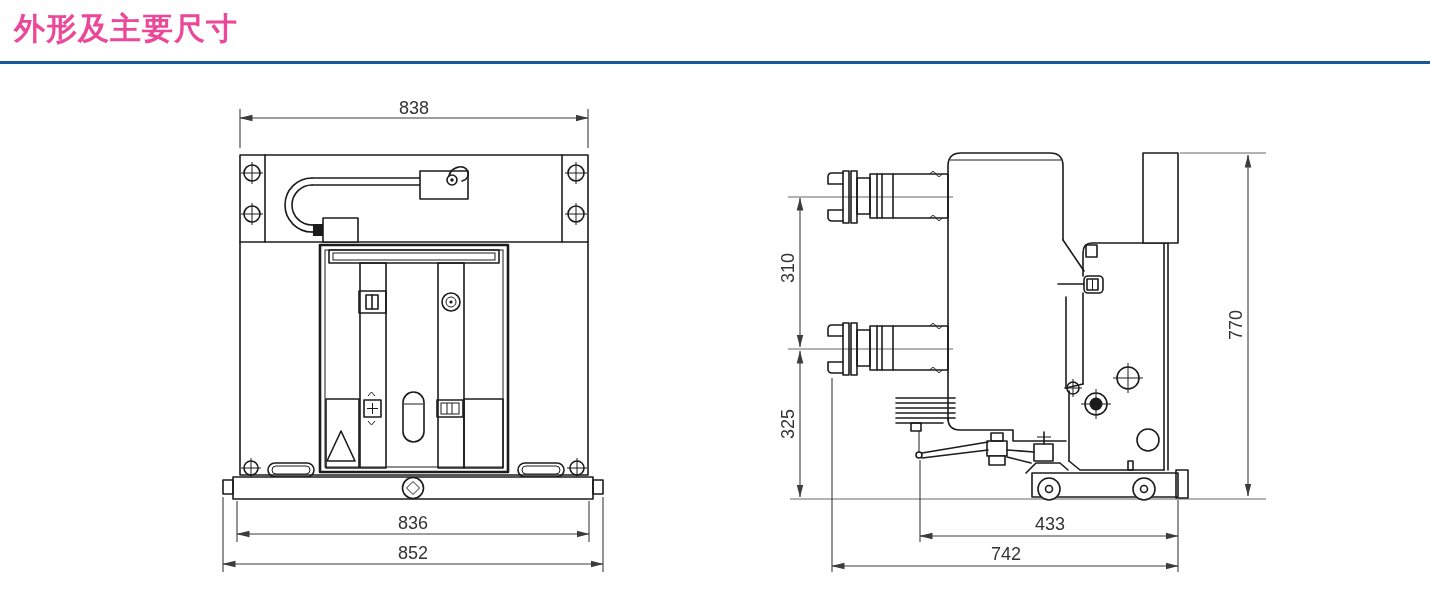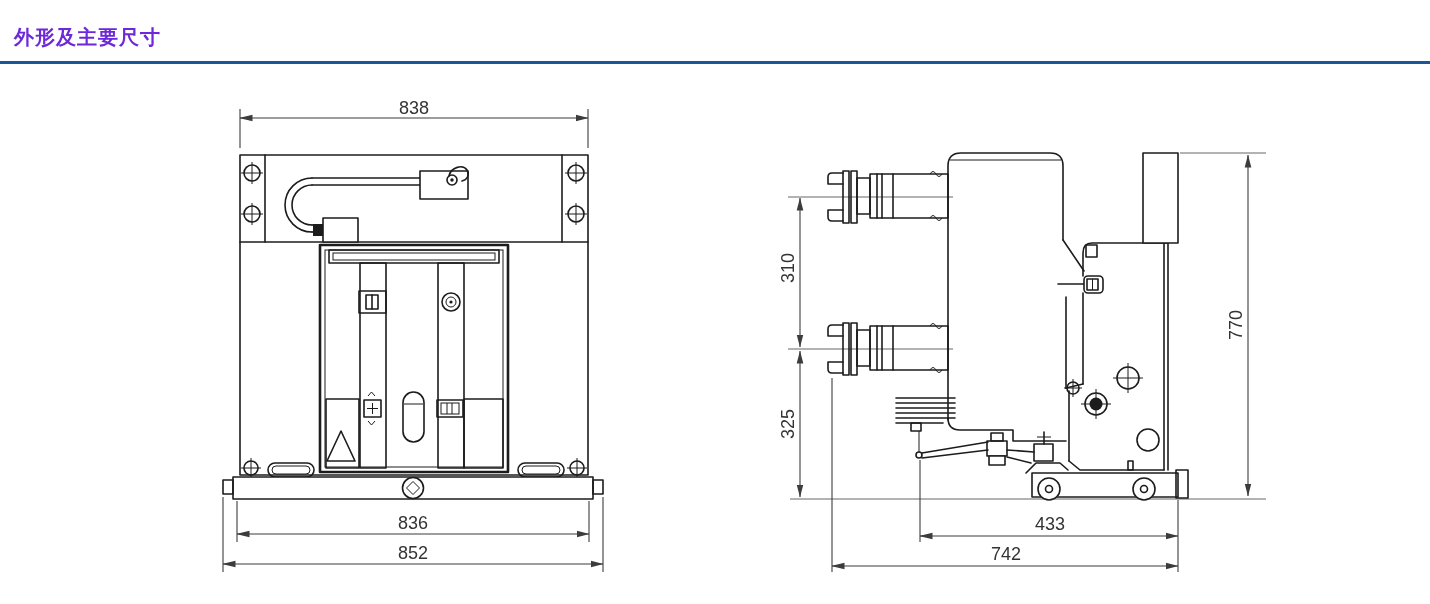--- a/index.html
+++ b/index.html
@@ -1,20 +1,20 @@
 <!DOCTYPE html>
 <html><head>
 <meta charset="utf-8">
 <style>
   html,body{margin:0;padding:0;background:#ffffff;}
   body{width:1430px;height:604px;position:relative;overflow:hidden;
        font-family:"Liberation Sans", sans-serif;}
   .hdr{position:absolute;left:0;top:0;width:1430px;}
-  .hdr h1{margin:20px 0 0 14px;font-size:20px;line-height:34px;font-weight:bold;
-          color:#6d28d9;letter-spacing:1px;}
+  .hdr h1{margin:12px 0 0 14px;font-size:31px;line-height:34px;font-weight:bold;
+          color:#ec4899;letter-spacing:1px;}
   .hdr .rule{position:absolute;left:0;top:61px;width:1430px;height:3px;background:#1b5696;}
   svg.drawing{position:absolute;left:0;top:70px;}
   .d  {fill:none;stroke:#1c1c1c;stroke-width:1.6;stroke-linejoin:round;stroke-linecap:round;}
   .d2 {fill:none;stroke:#1c1c1c;stroke-width:2.6;stroke-linejoin:round;}
   .dt {fill:none;stroke:#1c1c1c;stroke-width:1;}
   .cl {fill:none;stroke:#555;stroke-width:0.9;}
   .dim{fill:none;stroke:#3c3c3c;stroke-width:1.1;}
   .wh {fill:#ffffff;stroke:#1c1c1c;stroke-width:1.6;stroke-linejoin:round;}
   .bk {fill:#1c1c1c;stroke:none;}
   .dimtxt{font-family:"Liberation Sans", sans-serif;font-size:18px;fill:#333;}

